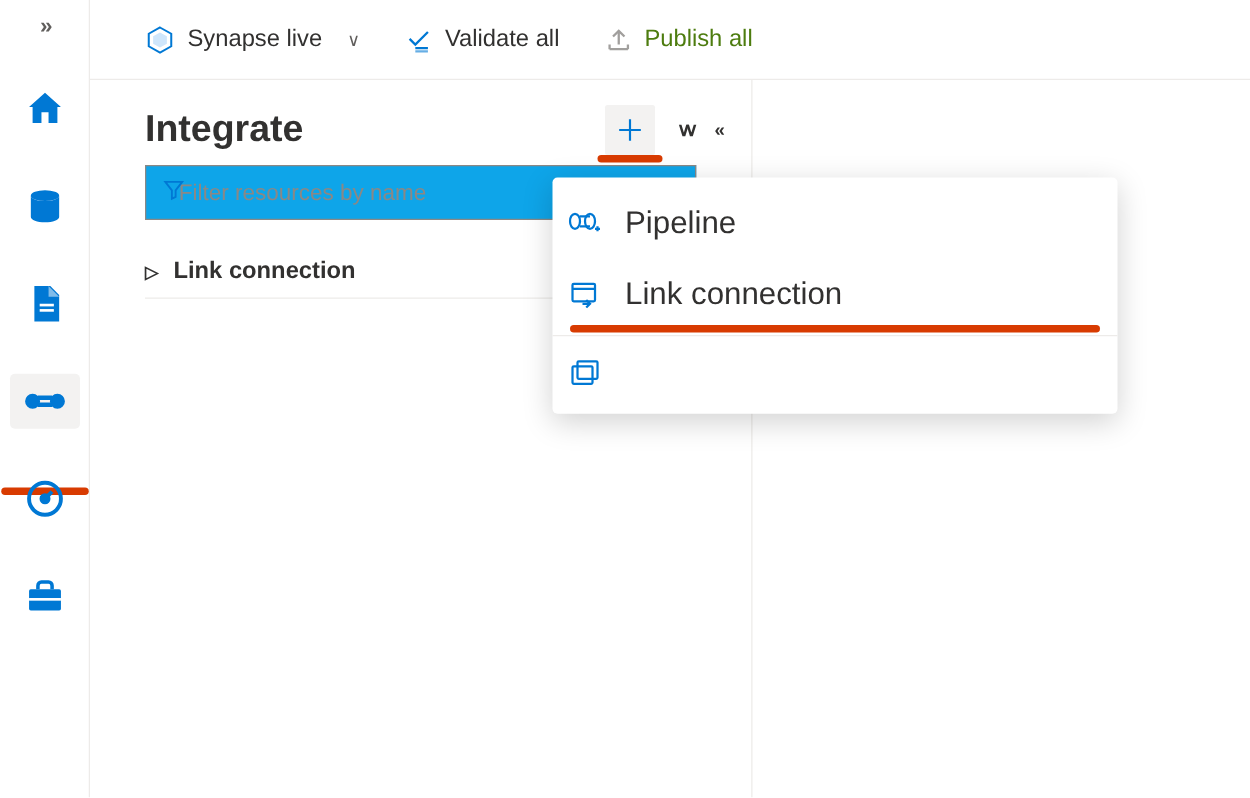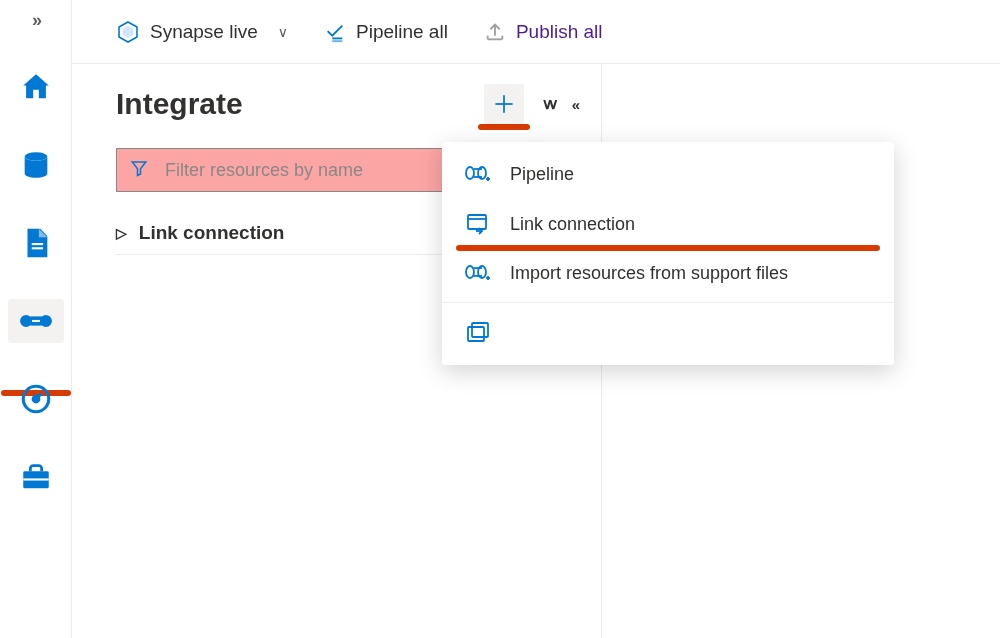--- a/index.html
+++ b/index.html
@@ -11,45 +11,45 @@
   .rail-collapse { color: #605e5c; font-size: 18px; font-weight: 600; cursor: pointer; letter-spacing: -3px; }
   .rail-btn { width: 56px; height: 44px; display: flex; align-items: center; justify-content: center; cursor: pointer; border-radius: 4px; position: relative; }
   .rail-btn.selected { background: #f3f2f1; }
   .rail-underline { position: absolute; width: 70px; height: 6px; background: #d83b01; border-radius: 3px; left: 1px; top: 390px; }
   .rail-btn svg { width: 34px; height: 34px; }
 
   
   .main { flex: 1; display: flex; flex-direction: column; }
   .toolbar { height: 64px; display: flex; align-items: center; gap: 36px; padding-left: 44px; border-bottom: 1px solid #edebe9; font-size: 19px; }
   .tb-item { display: flex; align-items: center; gap: 10px; cursor: pointer; }
-  .tb-item.disabled { color: #4c1d95; cursor: default; }
+  .tb-item.disabled { color: #4d7c0f; cursor: default; }
   .tb-caret { color: #605e5c; font-size: 14px; margin-left: 10px; }
 
   .content { flex: 1; display: flex; }
   .panel { width: 530px; border-right: 1px solid #edebe9; padding: 20px 0 0 0; position: relative; }
-  .panel-header { display: flex; align-items: center; justify-content: space-between; padding: 0 26px 0 44px; margin-bottom: 24px; }
+  .panel-header { display: flex; align-items: center; justify-content: space-between; padding: 0 26px 0 44px; margin-bottom: 8px; }
   .panel-title { font-size: 30px; font-weight: 600; }
   .panel-actions { display: flex; align-items: center; gap: 18px; }
   .plus-btn { width: 40px; height: 40px; display: flex; align-items: center; justify-content: center; background: #f3f2f1; border-radius: 2px; cursor: pointer; position: relative; }
   .plus-underline { position: absolute; bottom: -6px; left: -6px; width: 52px; height: 6px; background: #d83b01; border-radius: 3px; }
   .dbl-chev { color: #323130; font-size: 15px; font-weight: 600; letter-spacing: -5px; cursor: pointer; }
 
   .filter-wrap { padding: 0 44px; margin-bottom: 20px; }
-  .filter-input { width: 100%; height: 44px; border: 1px solid #8a8886; font-size: 18px; padding: 0 12px 0 48px; background: #fca5a5; color: #323130; }
+  .filter-input { width: 100%; height: 44px; border: 1px solid #8a8886; font-size: 18px; padding: 0 12px 0 26px; background: #0ea5e9; color: #323130; }
   .filter-input::placeholder { color: #8a8886; }
   .filter-box { position: relative; }
   .filter-icon { position: absolute; left: 14px; top: 50%; transform: translateY(-50%); color: #0078d4; }
 
   .tree { padding: 0 44px; }
   .tree-item { display: flex; align-items: center; gap: 12px; padding: 10px 0; font-size: 19px; font-weight: 600; cursor: pointer; border-bottom: 1px solid #edebe9; }
   .tree-caret { font-size: 14px; color: #323130; }
 
   
   .menu { position: absolute; top: 142px; left: 442px; width: 452px; background: #fff; border-radius: 4px; box-shadow: 0 6px 24px rgba(0,0,0,0.18); padding: 8px 0; z-index: 10; }
-  .menu-item { display: flex; align-items: center; gap: 18px; padding: 14px 22px; font-size: 18px; cursor: pointer; position: relative; }
+  .menu-item { display: flex; align-items: center; gap: 18px; padding: 14px 12px; font-size: 25px; cursor: pointer; position: relative; }
   .menu-item .mi-icon { width: 28px; display: flex; align-items: center; justify-content: center; color: #0078d4; }
   .menu-divider { height: 1px; background: #edebe9; margin: 4px 0; }
   .menu-underline { position: absolute; height: 6px; background: #d83b01; border-radius: 3px; left: 14px; right: 14px; bottom: -2px; }
 
   .hex-icon { width: 24px; height: 24px; }
 </style>
 </head>
 <body>
 
 <div class="leftrail">
@@ -114,21 +114,21 @@
         </svg>
       <span>Synapse live</span>
       <span class="tb-caret">∨</span>
     </div>
     <div class="tb-item">
       <svg width="22" height="22" viewBox="0 0 24 24" fill="none" stroke="#0078d4" stroke-width="2">
           <polyline points="4,11 9,16 20,5"></polyline>
           <line x1="9" y1="19" x2="20" y2="19"></line>
           <line x1="9" y1="22" x2="20" y2="22" opacity="0.6"></line>
         </svg>
-      <span>Pipeline all</span>
+      <span>Validate all</span>
     </div>
     <div class="tb-item disabled">
       <svg width="22" height="22" viewBox="0 0 24 24" fill="none" stroke="#a19f9d" stroke-width="2">
           <path d="M12 16V4"></path>
           <polyline points="7,9 12,4 17,9"></polyline>
           <path d="M4 20h16"></path>
           <path d="M4 16v4"></path>
           <path d="M20 16v4"></path>
         </svg>
       <span>Publish all</span>
@@ -196,33 +196,20 @@
             <line x1="2" y2="6" x2="20" y1="6"></line>
             <polyline points="10,18 16,18"></polyline>
             <polyline points="13,15 16,18 13,21"></polyline>
           </svg>
       </span>
       <span>Link connection</span>
       <div class="menu-underline"></div>
     </div>
 
 
-    <div class="menu-item">
-      <span class="mi-icon">
-        <svg width="26" height="20" viewBox="0 0 26 20" fill="none" stroke="#0078d4" stroke-width="1.8">
-            <ellipse cx="5" cy="8" rx="4" ry="6"></ellipse>
-            <ellipse cx="17" cy="8" rx="4" ry="6"></ellipse>
-            <line x1="9" y1="4" x2="17" y2="4"></line>
-            <line x1="9" y1="12" x2="17" y2="12"></line>
-            <line x1="21" y1="14" x2="25" y2="14"></line>
-            <line x1="23" y1="12" x2="23" y2="16"></line>
-          </svg>
-      </span>
-      <span>Import resources from support files</span>
-    </div>
 
     <div class="menu-divider"></div>
 
     <div class="menu-item">
       <span class="mi-icon">
         <svg width="24" height="22" viewBox="0 0 24 22" fill="none" stroke="#0078d4" stroke-width="1.8">
             <rect x="2" y="6" width="16" height="14" rx="1"></rect>
             <rect x="6" y="2" width="16" height="14" rx="1"></rect>
           </svg>
       </span>

